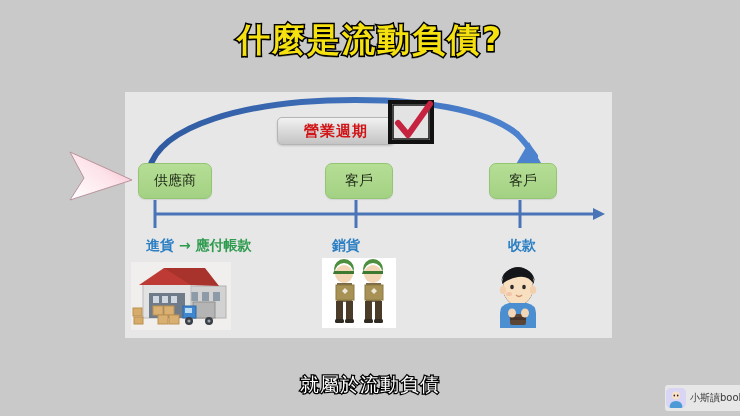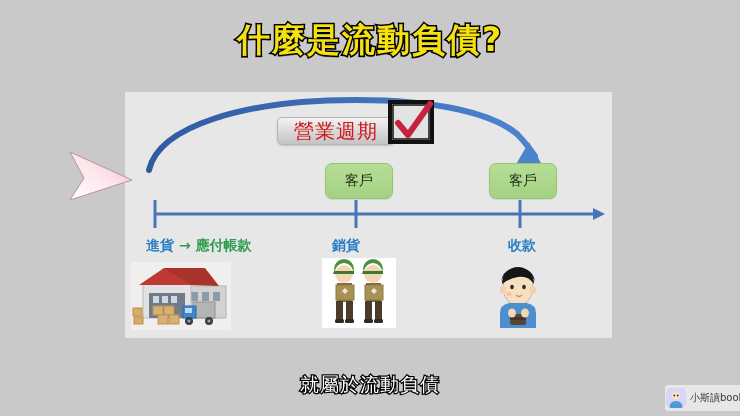--- a/index.html
+++ b/index.html
@@ -54,21 +54,21 @@
   .node-cust2{left:489px;top:163px;}
 
   
   .cycle-pill{
     position:absolute;left:277px;top:117px;width:116px;height:26px;
     background:linear-gradient(180deg,#f2f2f2 0%,#dcdcdc 45%,#c4c4c4 100%);
     border:1px solid #b5b5b5;border-radius:5px;
     display:flex;align-items:center;justify-content:center;
     box-shadow:0 1px 2px rgba(0,0,0,.15);
   }
-  .cycle-pill span{font-size:20px;font-weight:normal;color:#d01417;letter-spacing:1px;}
+  .cycle-pill span{font-size:15px;font-weight:bold;color:#d01417;letter-spacing:1px;}
 
   
   .checkstamp{position:absolute;left:386px;top:98px;width:54px;height:50px;}
 
   
   .tl-label{position:absolute;font-size:14px;font-weight:bold;white-space:nowrap;}
   .lab-blue{color:#2b7fc4;text-align:center;}
   .lab-green{color:#2e9b4e;}
   .lab-purchase{left:146px;top:237px;}
   .lab-sell{left:332px;top:237px;}
@@ -133,20 +133,23 @@
   </div>
 
   <div class="checkstamp">
     <svg width="54" height="50" viewBox="0 0 54 50">
       <rect x="4" y="4" width="42" height="40" fill="#e3e3e3" stroke="#111" stroke-width="4"></rect>
       <rect x="7" y="7" width="36" height="34" fill="none" stroke="#111" stroke-width="1.5"></rect>
       <path d="M12,25 L22,37 L44,6" fill="none" stroke="#c5233f" stroke-width="6" stroke-linecap="round" stroke-linejoin="round"></path>
     </svg>
   </div>
 
+  <div class="node node-supplier">
+    <span>供應商</span>
+  </div>
   <div class="node node-cust1">
     <span>客戶</span>
   </div>
   <div class="node node-cust2">
     <span>客戶</span>
   </div>
 
   <div class="tl-label lab-purchase">
     <span class="lab-blue">進貨</span>
     <span class="lab-green">→</span>

